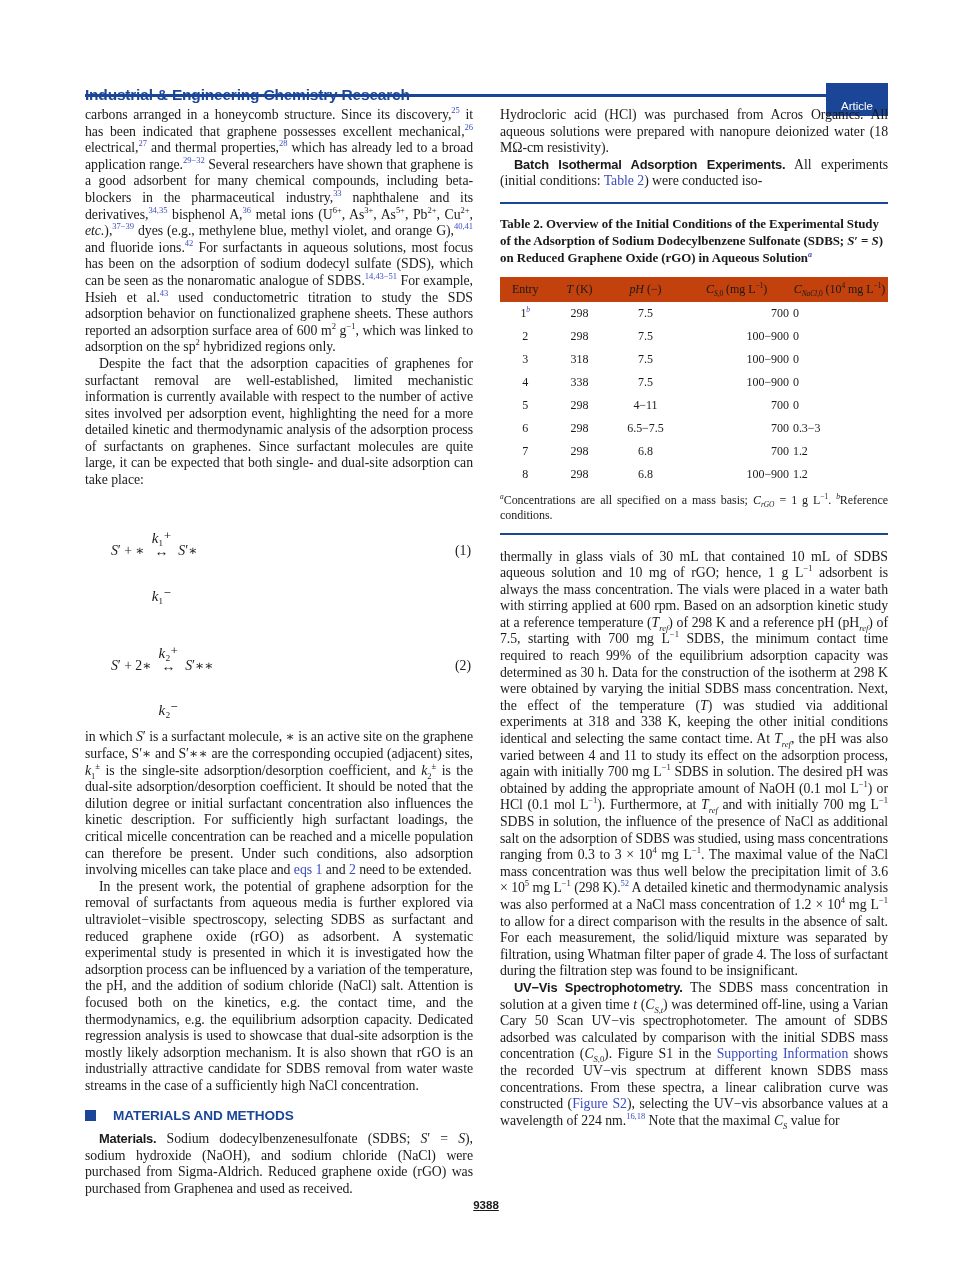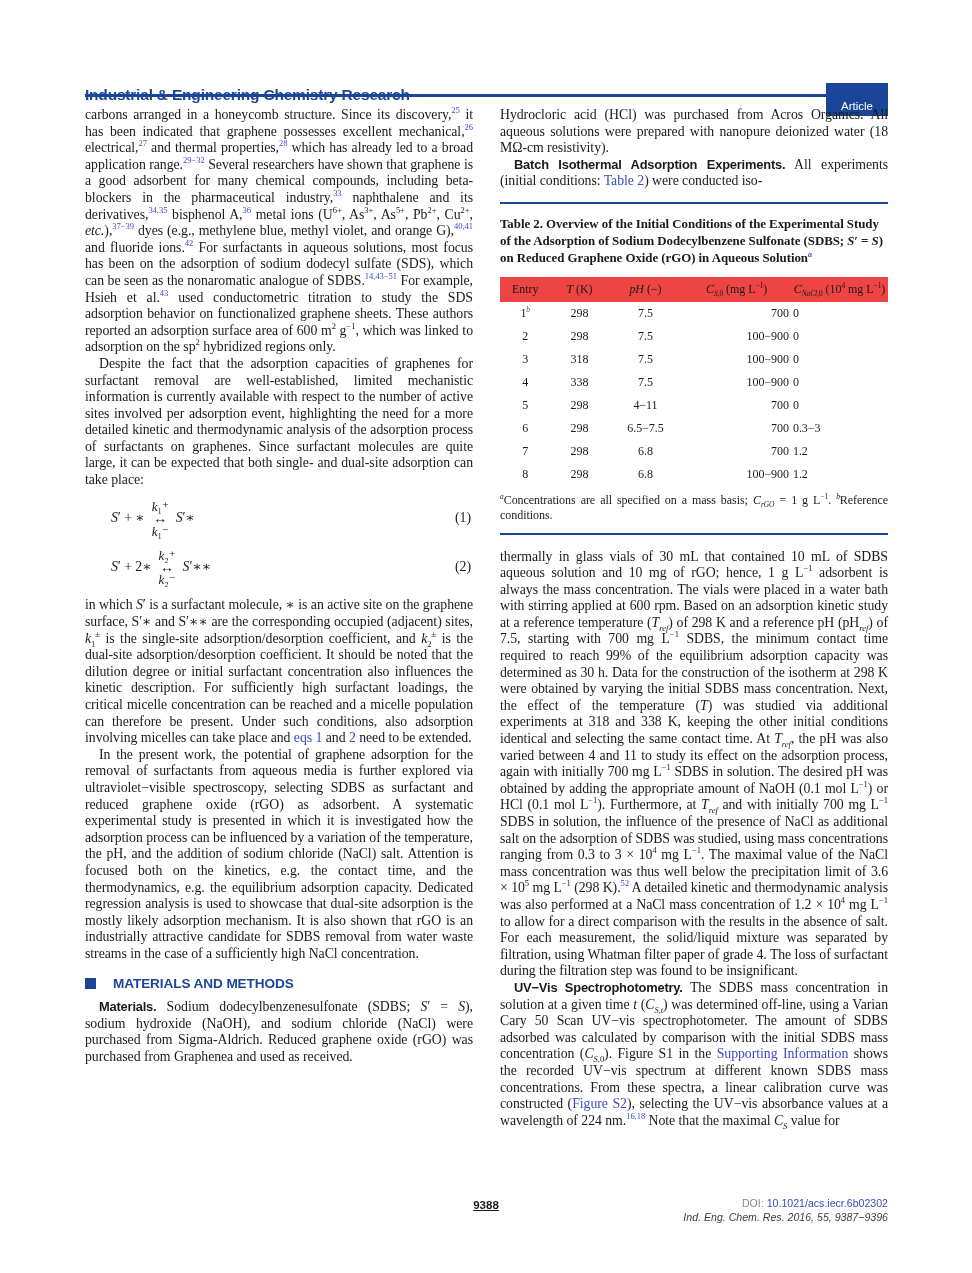--- a/index.html
+++ b/index.html
@@ -36,30 +36,30 @@
           font-family:"Liberation Sans","DejaVu Sans",sans-serif; font-weight:bold;
           font-size:13.6px; color:var(--brand); text-align:left; letter-spacing:-0.1px;}
   .sq { width:11px; height:11px; background:var(--brand); flex:0 0 auto; }
 
   
   .eq-row { display:flex; justify-content:space-between; align-items:center;
             margin:11px 0 11px 0; padding-left:26px; text-align:left; }
   .eq-expr { display:inline-flex; align-items:center; }
   .eq-rel { display:inline-flex; flex-direction:column; align-items:center;
             margin:0 7px; line-height:1; }
-  .eq-k { font-size:13px; line-height:1; }
+  .eq-k { font-size:15px; line-height:1;margin-top:31px; }
   .eq-arrow { font-size:14px; line-height:0.85; }
   .eq-num { padding-right:2px; }
 
   
   .tbl-block { margin:12px 0 14px 0; }
   .tbl-top-rule { border-top:2px solid var(--brand); margin:4px 0 12px 0; }
   .tbl-title { font-weight:bold; font-size:12.9px; line-height:16.8px; text-align:left; }
   table.tbl { width:100%; border-collapse:collapse; font-size:12px; margin-top:11px; }
-  table.tbl thead tr { background:#ef4444; }
+  table.tbl thead tr { background:#c2410c; }
   table.tbl th { font-weight:normal; padding:4px 2px 4px 2px; text-align:center; }
   table.tbl td { padding:3.2px 2px; }
   td.c0 { text-align:center; width:13%; }
   td.c1 { text-align:center; width:15%; }
   td.c2 { text-align:center; width:19%; }
   td.c3 { text-align:right; width:28%; padding-left:30px; }
   td.c4 { text-align:left; width:25%; padding-left:16px; }
   .tbl-fn { font-size:12px; line-height:15.4px; margin-top:7px; text-align:justify;
             padding-bottom:9px; border-bottom:2.5px solid var(--brand); }
 
@@ -205,18 +205,14 @@
         </table>
         <div class="tbl-fn"><sup><i>a</i></sup>Concentrations are all specified on a mass basis; <i>C</i><sub><i>rGO</i></sub> = 1 g L<sup>−1</sup>. <sup><i>b</i></sup>Reference conditions.</div>
       </div>
 
       <p>thermally in glass vials of 30 mL that contained 10 mL of SDBS aqueous solution and 10 mg of rGO; hence, 1 g L<sup>−1</sup> adsorbent is always the mass concentration. The vials were placed in a water bath with stirring applied at 600 rpm. Based on an adsorption kinetic study at a reference temperature (<i>T</i><sub><i>ref</i></sub>) of 298 K and a reference pH (pH<sub><i>ref</i></sub>) of 7.5, starting with 700 mg L<sup>−1</sup> SDBS, the minimum contact time required to reach 99% of the equilibrium adsorption capacity was determined as 30 h. Data for the construction of the isotherm at 298 K were obtained by varying the initial SDBS mass concentration. Next, the effect of the temperature (<i>T</i>) was studied via additional experiments at 318 and 338 K, keeping the other initial conditions identical and selecting the same contact time. At <i>T</i><sub><i>ref</i></sub>, the pH was also varied between 4 and 11 to study its effect on the adsorption process, again with initially 700 mg L<sup>−1</sup> SDBS in solution. The desired pH was obtained by adding the appropriate amount of NaOH (0.1 mol L<sup>−1</sup>) or HCl (0.1 mol L<sup>−1</sup>). Furthermore, at <i>T</i><sub><i>ref</i></sub> and with initially 700 mg L<sup>−1</sup> SDBS in solution, the influence of the presence of NaCl as additional salt on the adsorption of SDBS was studied, using mass concentrations ranging from 0.3 to 3 × 10<sup>4</sup> mg L<sup>−1</sup>. The maximal value of the NaCl mass concentration was thus well below the precipitation limit of 3.6 × 10<sup>5</sup> mg L<sup>−1</sup> (298 K).<sup class="r">52</sup> A detailed kinetic and thermodynamic analysis was also performed at a NaCl mass concentration of 1.2 × 10<sup>4</sup> mg L<sup>−1</sup> to allow for a direct comparison with the results in the absence of salt. For each measurement, the solid/liquid mixture was separated by filtration, using Whatman filter paper of grade 4. The loss of surfactant during the filtration step was found to be insignificant.</p>
       <p class="ind"><b class="runin">UV−Vis Spectrophotometry.</b> The SDBS mass concentration in solution at a given time <i>t</i> (<i>C</i><sub><i>S</i>,<i>t</i></sub>) was determined off-line, using a Varian Cary 50 Scan UV−vis spectrophotometer. The amount of SDBS adsorbed was calculated by comparison with the initial SDBS mass concentration (<i>C</i><sub><i>S</i>,0</sub>). Figure S1 in the <span class="lnk">Supporting Information</span> shows the recorded UV−vis spectrum at different known SDBS mass concentrations. From these spectra, a linear calibration curve was constructed (<span class="lnk">Figure S2</span>), selecting the UV−vis absorbance values at a wavelength of 224 nm.<sup class="r">16,18</sup> Note that the maximal <i>C</i><sub><i>S</i></sub> value for</p>
     </div>
   </div>
 
   <div class="pagenum">9388</div>
-  <div class="foot-right">
-    <div><span class="doi-label">DOI:</span> <span class="lnk">10.1021/acs.iecr.6b02302</span></div>
-    <div class="cit">Ind. Eng. Chem. Res. 2016, 55, 9387−9396</div>
-  </div>
 
 </div>
 
 </body></html>

